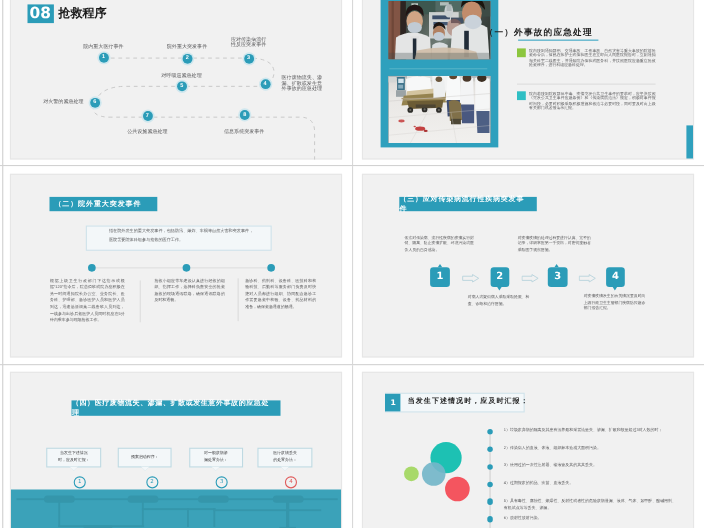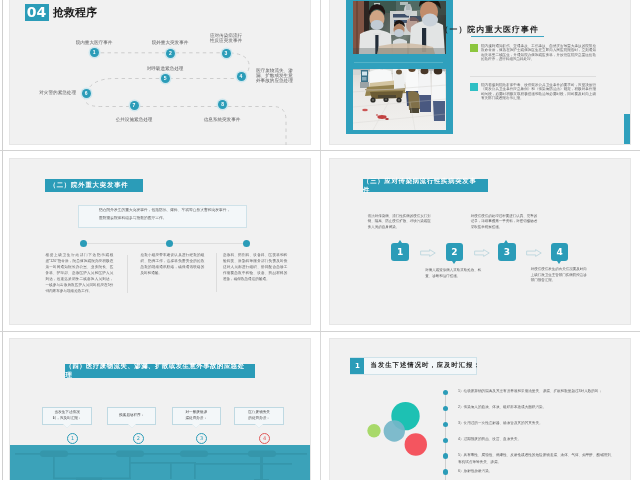--- a/index.html
+++ b/index.html
@@ -356,36 +356,36 @@
         </g>
         <g filter="url(#pb2)">
           <ellipse cx="12" cy="41" rx="2.8" ry="1.3" fill="#c2302e" opacity="0.8"></ellipse>
           <ellipse cx="29" cy="48" rx="4.6" ry="1.9" fill="#bd2a28" opacity="0.88"></ellipse>
           <ellipse cx="34" cy="50" rx="1.8" ry="1" fill="#a32020" opacity="0.9"></ellipse>
           <ellipse cx="24" cy="46" rx="1.1" ry="0.7" fill="#b92c2a" opacity="0.8"></ellipse>
         </g>
       </svg>
     </div>
 
-    <div class="s2-title">（一）院内重大医疗事件</div>
+    <div class="s2-title">（一）外事故的应急处理</div>
     <div class="s2-ul"></div>
 
     <div class="s2-bul" style="left:139.5px;top:64px;background:#8cc63e"></div>
     <div class="s2-par" id="s2p1" style="left:151px;top:63.5px;width:115px">院内接到通知群伤、交通事故、工伤事故、自然灾害等重大事故的院前抢救命令后，值熟在班护士或值班医生在立即向人民医院报告时，立刻通知相关科室二线医生，并通知院办值班或医务科，并按照医院应急重症抢救抢救程序，进行科组应急科处理。</div>
 
     <div class="s2-hr"></div>
 
     <div class="s2-bul" style="left:139.5px;top:103px;background:#2fbfc4"></div>
     <div class="s2-par" id="s2p2" style="left:151px;top:102.5px;width:115px">院内若接到院政群体中毒、疫情突发公共卫生事件的要求时，应坚决按照《突发公共卫生事件应急条例》和《传染病防治法》规定，积极对事件报时间段，必要时积极采取积极措施和救治等必要时段，同时要及时向上级有关部门或者报请示汇报。</div>
 
     <div class="s2-bar"></div>
   </div>
 
   <div class="slide" id="s1">
-    <div class="s1-numbox">04</div>
+    <div class="s1-numbox">08</div>
     <div class="s1-title">抢救程序</div>
 
     <svg class="flowsvg" viewBox="0 0 302 165" xmlns="http://www.w3.org/2000/svg">
       <path d="M84,72.8 L216,72.8 Q237,72.8 239,84 Q240,96 226,98.5 L104,98.5
                Q82,98.5 76,113 Q70,127 92,126.5 L263,126.5
                Q276,126.5 276,140 L276,171" fill="none" stroke="#c8c8c8" stroke-width="0.9" stroke-dasharray="3.4 3.4" stroke-linecap="butt"></path>
     </svg>
 
     <div id="s1nodes">
         <div class="fnode" style="left: 79.7px; top: 68.3px;">1</div>

